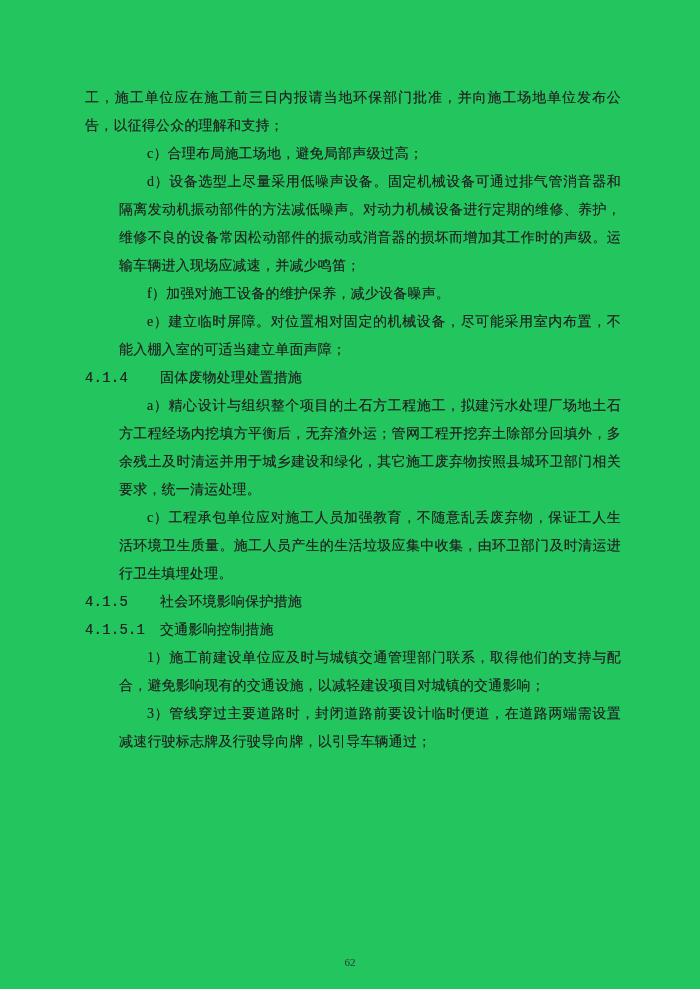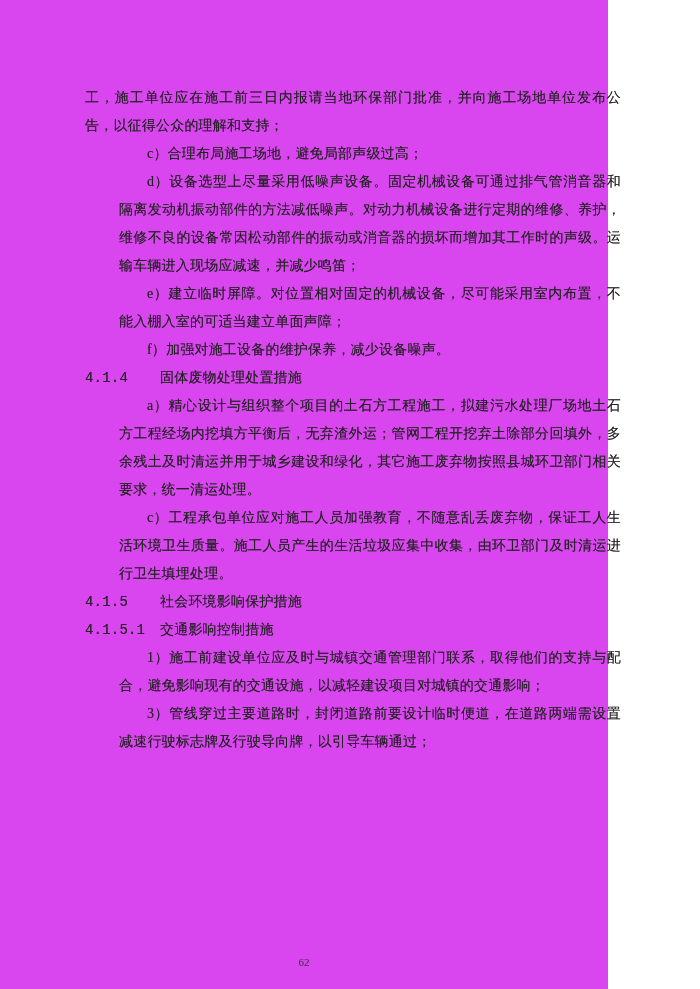--- a/index.html
+++ b/index.html
@@ -5,23 +5,23 @@
   html, body {
     margin: 0;
     padding: 0;
     width: 700px;
     height: 989px;
     background: #ffffff;
     overflow: hidden;
   }
   .page {
     position: relative;
-    width: 608px;
+    width: 700px;
     height: 989px;
-    background: #d946ef;
+    background: #22c55e;
     font-family: "Liberation Serif", "DejaVu Serif", serif;
   }
   .content {
     position: absolute;
     left: 85px;
     top: 84px;
     width: 536px;
     font-size: 14px;
     line-height: 28px;
     color: #222222;
@@ -62,22 +62,22 @@
   }
 </style>
 </head>
 <body>
 
 <div class="page">
   <div class="content">
       <p class="para">工，施工单位应在施工前三日内报请当地环保部门批准，并向施工场地单位发布公告，以征得公众的理解和支持；</p>
       <p class="para indent">c）合理布局施工场地，避免局部声级过高；</p>
       <p class="para indent">d）设备选型上尽量采用低噪声设备。固定机械设备可通过排气管消音器和隔离发动机振动部件的方法减低噪声。对动力机械设备进行定期的维修、养护，维修不良的设备常因松动部件的振动或消音器的损坏而增加其工作时的声级。运输车辆进入现场应减速，并减少鸣笛；</p>
+      <p class="para indent">f）加强对施工设备的维护保养，减少设备噪声。</p>
       <p class="para indent">e）建立临时屏障。对位置相对固定的机械设备，尽可能采用室内布置，不能入棚入室的可适当建立单面声障；</p>
-      <p class="para indent">f）加强对施工设备的维护保养，减少设备噪声。</p>
       <div class="heading"><span class="heading-number">4.1.4</span><span class="heading-title">固体废物处理处置措施</span></div>
       <p class="para indent">a）精心设计与组织整个项目的土石方工程施工，拟建污水处理厂场地土石方工程经场内挖填方平衡后，无弃渣外运；管网工程开挖弃土除部分回填外，多余残土及时清运并用于城乡建设和绿化，其它施工废弃物按照县城环卫部门相关要求，统一清运处理。</p>
       <p class="para indent">c）工程承包单位应对施工人员加强教育，不随意乱丢废弃物，保证工人生活环境卫生质量。施工人员产生的生活垃圾应集中收集，由环卫部门及时清运进行卫生填埋处理。</p>
       <div class="heading"><span class="heading-number">4.1.5</span><span class="heading-title">社会环境影响保护措施</span></div>
       <div class="heading"><span class="heading-number">4.1.5.1</span><span class="heading-title">交通影响控制措施</span></div>
       <p class="para indent">1）施工前建设单位应及时与城镇交通管理部门联系，取得他们的支持与配合，避免影响现有的交通设施，以减轻建设项目对城镇的交通影响；</p>
       <p class="para indent">3）管线穿过主要道路时，封闭道路前要设计临时便道，在道路两端需设置减速行驶标志牌及行驶导向牌，以引导车辆通过；</p>
     </div>
   <div class="footer">62</div>
 </div>

